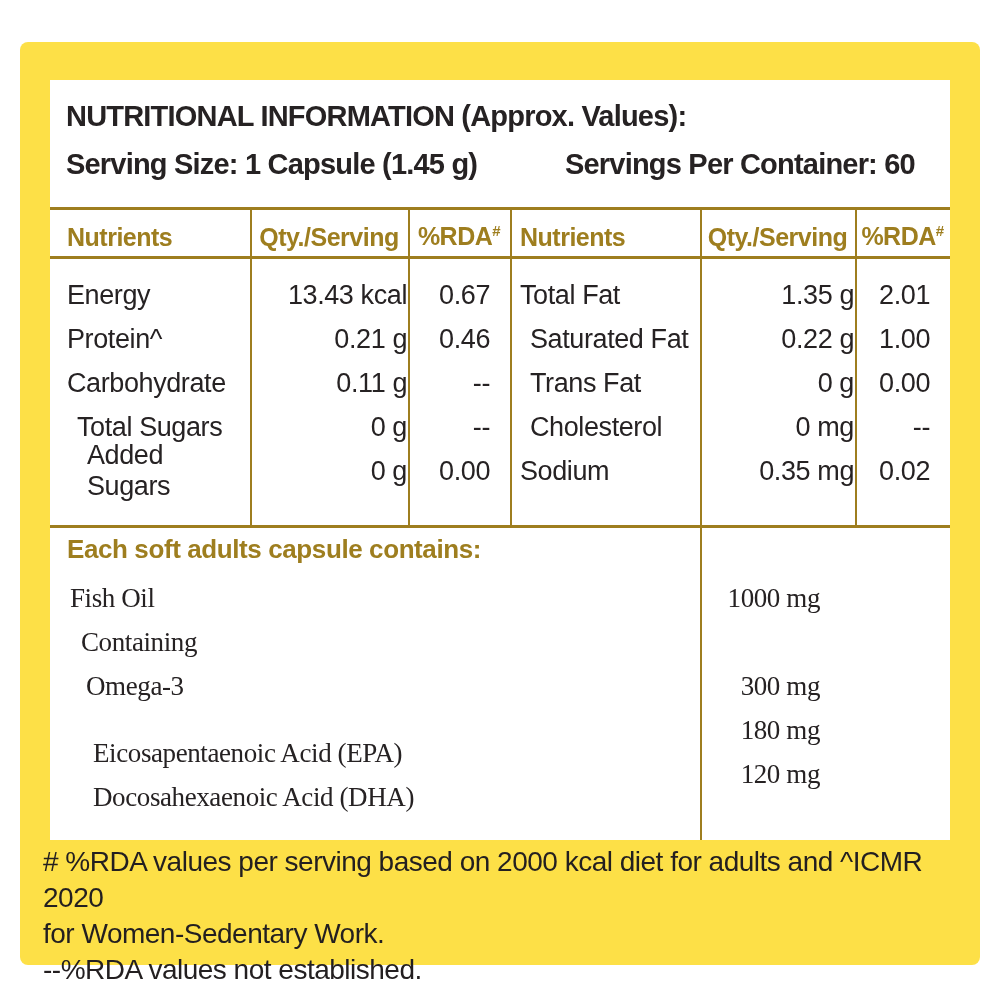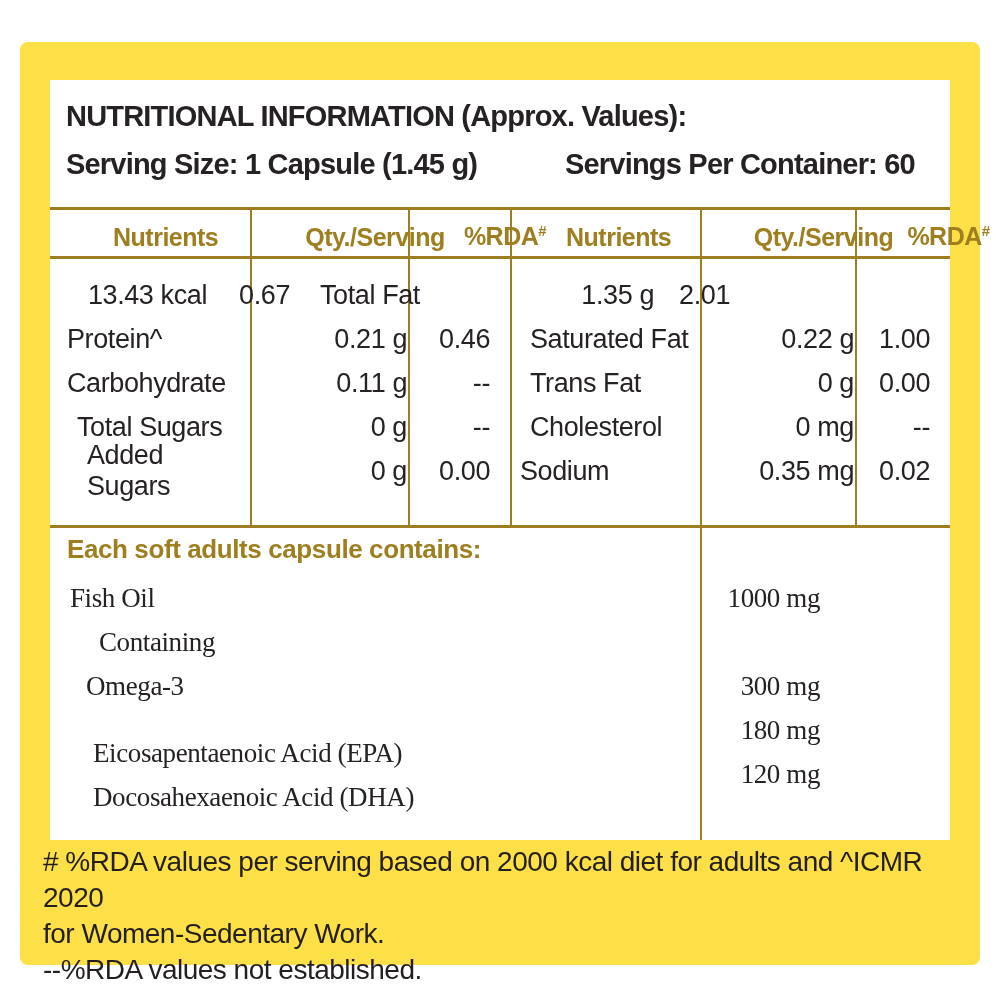--- a/index.html
+++ b/index.html
@@ -22,21 +22,21 @@
   .hl-top { top:127px; }
   .hl-head { top:176px; }
   .hl-bottom { top:445px; }
   .vline { position:absolute; width:2px; background:#9E7E1F; top:127px; height:321px; }
   .v1 { left:200px; } .v2 { left:358px; } .v3 { left:460px; }
   .v4 { left:650px; height:633px; } .v5 { left:805px; }
 
   
   .thead { position:absolute; left:0; top:130px; width:900px; height:54px;
     display:flex; align-items:center; color:#9E7E1F; font-weight:700;
-    font-size:25px; letter-spacing:-0.5px;margin-left:46px; }
+    font-size:25px; letter-spacing:-0.5px; }
   .tbody { position:absolute; left:0; top:179px; width:900px; padding-top:14px; }
   .trow { display:flex; height:44px; align-items:center; font-size:27px;
     letter-spacing:-0.4px; }
   .c1 { width:200px; } .c2 { width:158px; } .c3 { width:102px; }
   .c4 { width:190px; } .c5 { width:155px; } .c6 { width:95px; }
   .cell-name { padding-left:17px; }
   .cell-name-r { padding-left:10px; }
   .i1 { padding-left:27px; } .i2 { padding-left:37px; } .ri1 { padding-left:20px; }
   .cell-qty { text-align:right; padding-right:1px; }
   .cell-rda { text-align:right; padding-right:20px; }
@@ -44,21 +44,21 @@
   sup { font-size:15px; vertical-align:super; }
 
   
   .comp-heading { position:absolute; left:17px; top:454px; color:#9E7E1F;
     font-weight:700; font-size:26px; letter-spacing:-0.4px; }
   .comp-list { position:absolute; left:0; top:496px; width:900px; }
   .comp-row { display:flex; height:44px; align-items:center; font-size:27px;
     letter-spacing:-0.4px;font-family:Liberation Serif, serif; }
   .comp-name { width:650px; }
   .comp-amount { width:120px; text-align:right; }
-  .cp0 { padding-left:20px; } .cp1 { padding-left:31px;margin-left:18px; } .cp2 { padding-left:36px; }
+  .cp0 { padding-left:20px; } .cp1 { padding-left:31px; } .cp2 { padding-left:36px; }
   .cp3 { padding-left:43px;margin-top:46px; }
 
   
   .footnotes { position:absolute; left:23px; top:802px; width:915px; font-size:28px;
     letter-spacing:-0.5px; color:#231F20; line-height:36px; }
 </style>
 </head>
 <body>
 
 <div class="panel">
@@ -83,20 +83,21 @@
       <div class="c1 cell-name">Nutrients</div>
       <div class="c2 th-center">Qty./Serving</div>
       <div class="c3 th-center"><span>%RDA</span><sup>#</sup></div>
       <div class="c4 cell-name-r">Nutrients</div>
       <div class="c5 th-center">Qty./Serving</div>
       <div class="c6 th-center"><span>%RDA</span><sup>#</sup></div>
     </div>
 
     <div class="tbody">
       <div class="trow">
+        <div class="c1 cell-name">Energy</div>
         <div class="c2 cell-qty">13.43 kcal</div>
         <div class="c3 cell-rda">0.67</div>
         <div class="c4 cell-name-r">Total Fat</div>
         <div class="c5 cell-qty">1.35 g</div>
         <div class="c6 cell-rda">2.01</div>
       </div>
       <div class="trow">
         <div class="c1 cell-name">Protein^</div>
         <div class="c2 cell-qty">0.21 g</div>
         <div class="c3 cell-rda">0.46</div>

